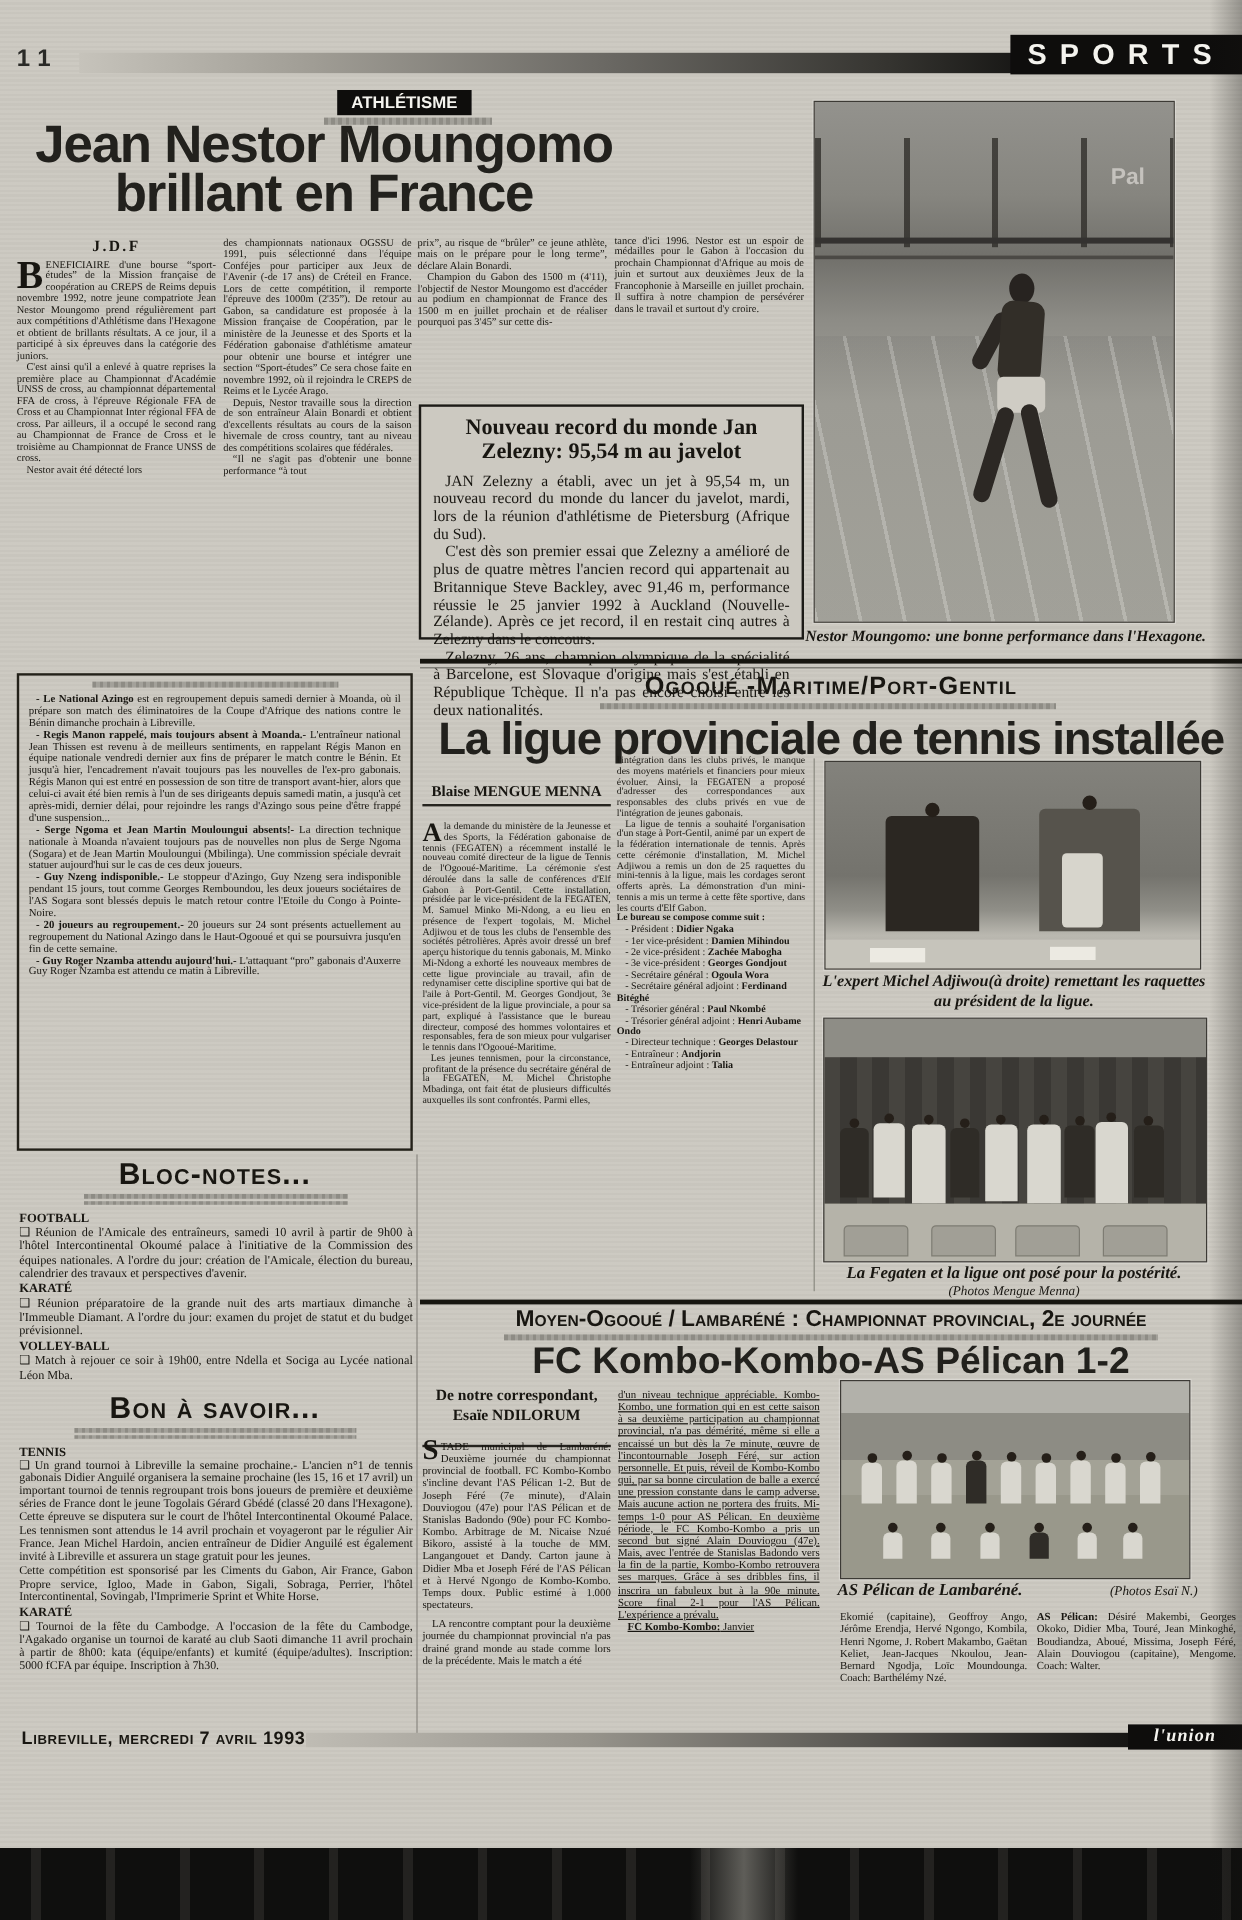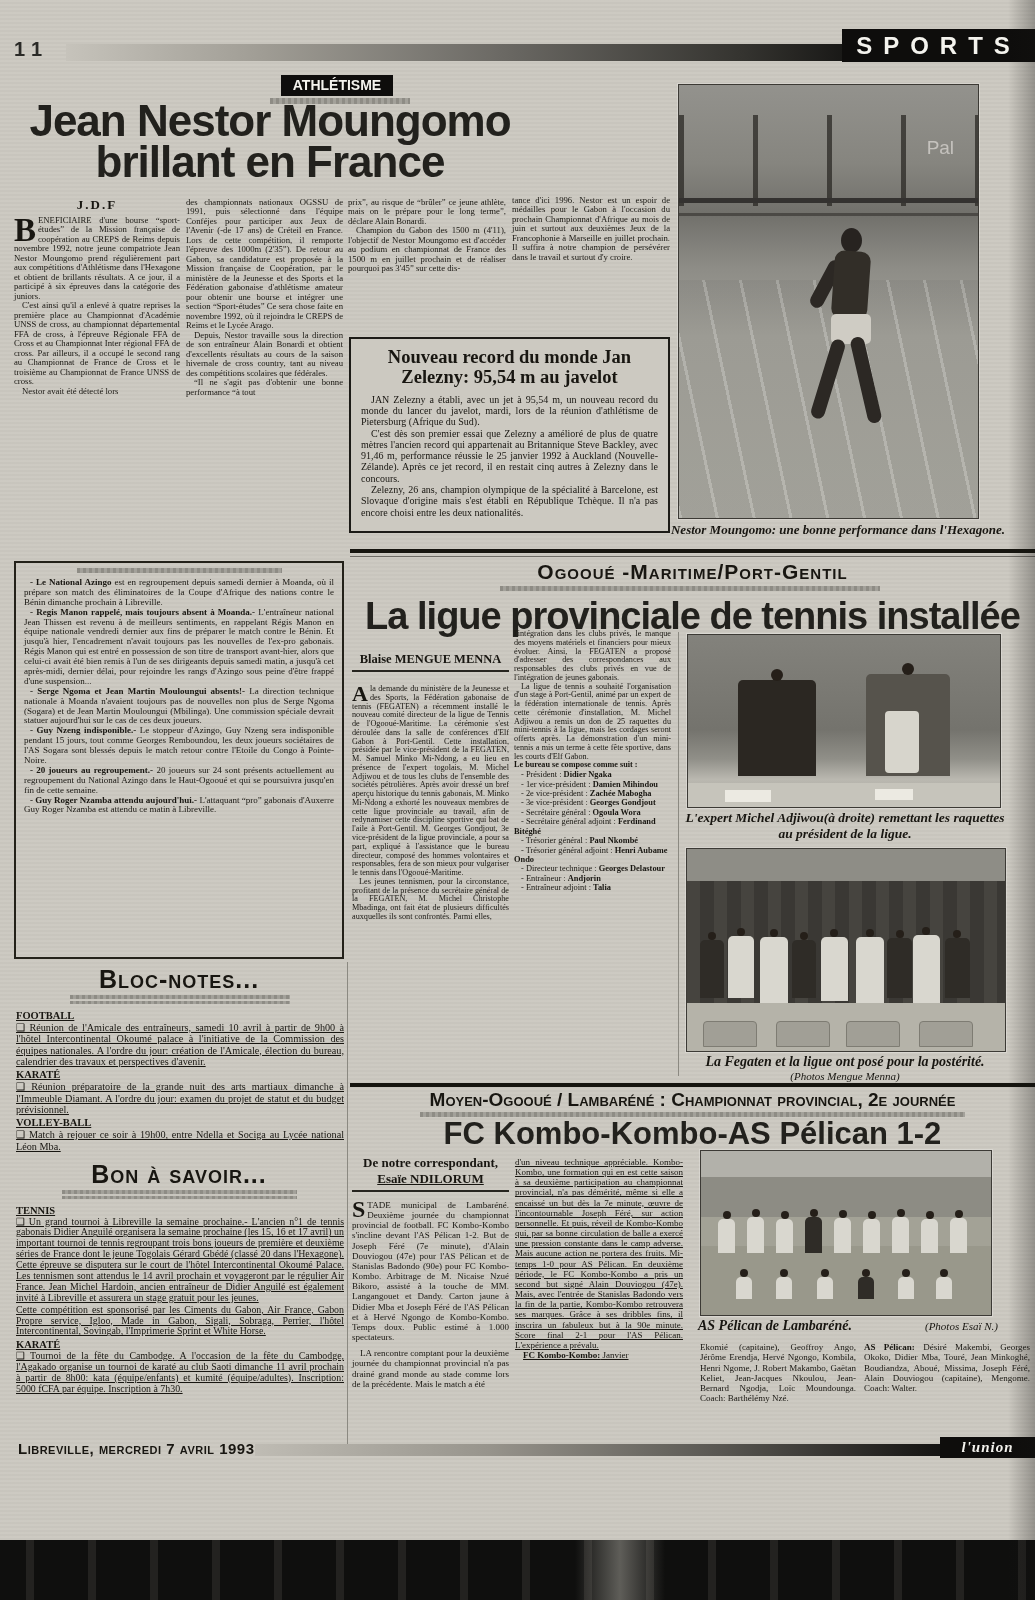--- a/index.html
+++ b/index.html
@@ -16,21 +16,21 @@
   .b { font-weight:bold; }
   .it { font-style:italic; }
 
   
   .bt { font-size:8.7px; line-height:1.09; text-align:justify; }
   .bt p { margin:0; text-indent:8px; }
   .bt p.fi { text-indent:0; }
   .bt-sm { font-size:8.2px; line-height:1.07; text-align:justify; }
   .bt-sm p { margin:0; text-indent:7px; }
   .bt-sm p.fi { text-indent:0; }
-  .lbt { font-size:10.2px; line-height:1.12; text-align:justify;text-decoration:underline; }
+  .lbt { font-size:10.2px; line-height:1.12; text-align:justify; }
   .lbt p { margin:0 0 1px; }
   .lbt h4 { margin:2px 0 0; font-size:10.5px; }
 
   .dc  { float:left; font-weight:bold; font-size:33px; line-height:26px; padding:1px 2px 0 0; }
   .dc2 { float:left; font-weight:bold; font-size:22px; line-height:17px; padding:0 2px 0 0; }
 
   .gbar { background:repeating-linear-gradient(90deg,#8e8c85 0 3px,#a3a19a 3px 6px); }
   .blackbox { background:#0e0d0c; color:#f4f3ee; }
   .rule { background:#16150f; }
 
@@ -89,36 +89,36 @@
     <p class="fi">prix”, au risque de “brûler” ce jeune athlète, mais on le prépare pour le long terme”, déclare Alain Bonardi.</p>
     <p>Champion du Gabon des 1500 m (4'11), l'objectif de Nestor Moungomo est d'accéder au podium en championnat de France des 1500 m en juillet prochain et de réaliser pourquoi pas 3'45” sur cette dis-</p>
   </div>
 
   <div class="abs bt" style="left:512px; top:196px; width:158px;">
     <p class="fi">tance d'ici 1996. Nestor est un espoir de médailles pour le Gabon à l'occasion du prochain Championnat d'Afrique au mois de juin et surtout aux deuxièmes Jeux de la Francophonie à Marseille en juillet prochain. Il suffira à notre champion de persévérer dans le travail et surtout d'y croire.</p>
   </div>
 
   <div class="abs" style="left:349px; top:337px; width:321px; height:196px; border:2px solid #1c1b17; padding:6px 10px; box-sizing:border-box; background:#ccc9c1;">
     <div class="b center" style="font-size:18.5px; line-height:1.1; margin:2px 0 6px;">Nouveau record du monde Jan Zelezny: 95,54 m au javelot</div>
-    <div class="bt" style="font-size:10px; line-height:1.13;">
+    <div class="bt" style="font-size:13px; line-height:1.13;">
       <p class="fi" style="text-indent:10px;">JAN Zelezny a établi, avec un jet à 95,54 m, un nouveau record du monde du lancer du javelot, mardi, lors de la réunion d'athlétisme de Pietersburg (Afrique du Sud).</p>
       <p style="text-indent:10px;">C'est dès son premier essai que Zelezny a amélioré de plus de quatre mètres l'ancien record qui appartenait au Britannique Steve Backley, avec 91,46 m, performance réussie le 25 janvier 1992 à Auckland (Nouvelle-Zélande). Après ce jet record, il en restait cinq autres à Zelezny dans le concours.</p>
       <p style="text-indent:10px;">Zelezny, 26 ans, champion olympique de la spécialité à Barcelone, est Slovaque d'origine mais s'est établi en République Tchèque. Il n'a pas encore choisi entre les deux nationalités.</p>
     </div>
   </div>
 
   <div class="abs photo" style="left:678px; top:84px; width:299px; height:433px;
               background:linear-gradient(180deg,#93928d 0%,#86857f 18%,#71706b 30%,#8d8c86 42%,#a2a19a 58%,#a8a79f 100%);">
     <div class="ph-el" style="left:0; right:0; top:7%; height:21%;
                 background:repeating-linear-gradient(90deg, rgba(42,40,36,.75) 0 5px, rgba(0,0,0,0) 5px 74px);"></div>
     <div class="ph-el" style="left:0; right:0; top:26%; height:5px; background:#343230;"></div>
     <div class="ph-el" style="left:0; right:0; top:29.5%; height:3px; background:#4b4945;"></div>
     <div class="ph-el" style="left:0; right:0; bottom:0; height:55%;
                 background:repeating-linear-gradient(78deg, rgba(255,255,255,.17) 0 3px, rgba(0,0,0,.04) 3px 36px);"></div>
-    <div class="ph-el sans" style="right:8%; top:12%; font-size:19px; color:rgba(245,243,238,.55); font-weight:normal;">Pal</div>
+    <div class="ph-el sans" style="right:8%; top:12%; font-size:19px; color:rgba(245,243,238,.55); font-weight:bold;">Pal</div>
     <div class="ph-el" style="left:44%; top:33%; width:90px; height:250px;">
       <div class="ph-el" style="left:30px; top:0; width:21px; height:25px; border-radius:50%; background:#272320;"></div>
       <div class="ph-el" style="left:8px; top:30px; width:14px; height:52px; background:#2c2824; border-radius:7px; transform:rotate(28deg);"></div>
       <div class="ph-el" style="left:22px; top:23px; width:36px; height:68px; background:#322e28; border-radius:10px; transform:rotate(4deg);"></div>
       <div class="ph-el" style="left:20px; top:86px; width:40px; height:30px; background:#cfccc4; border-radius:5px;"></div>
       <div class="ph-el" style="left:10px; top:110px; width:14px; height:82px; background:#2c2824; border-radius:7px; transform:rotate(17deg);"></div>
       <div class="ph-el" style="left:48px; top:108px; width:14px; height:88px; background:#2c2824; border-radius:7px; transform:rotate(-13deg);"></div>
     </div>
   </div>
   <div class="abs caption" style="left:668px; top:523px; width:340px; font-size:13px;">Nestor Moungomo: une bonne performance dans l'Hexagone.</div>
@@ -236,21 +236,21 @@
   <div class="abs it center" style="left:680px; top:1070px; width:330px; font-size:11px;">(Photos Mengue Menna)</div>
 
   <div class="abs rule" style="left:350px; top:1083px; width:685px; height:4px;"></div>
   <div class="abs sans b sc center" style="left:350px; top:1089px; width:685px; font-size:19px; letter-spacing:0;">Moyen-Ogooué / Lambaréné : Championnat provincial, 2e journée</div>
   <div class="abs gbar" style="left:420px; top:1112px; width:545px; height:5px;"></div>
 
   <h2 class="abs sans b center" style="left:350px; top:1118px; width:685px; margin:0; font-size:31px; line-height:1; color:#22211d;">FC Kombo-Kombo-AS Pélican 1-2</h2>
 
   <div class="abs b center" style="left:352px; top:1155px; width:157px; font-size:13px; line-height:1.25;">
     <div>De notre correspondant,</div>
-    <div style="border-bottom:2px solid #26241f; padding-bottom:2px;text-decoration:underline;">Esaïe NDILORUM</div>
+    <div style="border-bottom:2px solid #26241f; padding-bottom:16px;">Esaïe NDILORUM</div>
   </div>
 
   <div class="abs bt" style="left:352px; top:1200px; width:157px; font-size:9px; line-height:1.13;">
     <p class="fi"><span class="dc2" style="font-size:24px; line-height:19px;">S</span><span>TADE municipal de Lambaréné. Deuxième journée du championnat provincial de football. FC Kombo-Kombo s'incline devant l'AS Pélican 1-2. But de Joseph Féré (7e minute), d'Alain Douviogou (47e) pour l'AS Pélican et de Stanislas Badondo (90e) pour FC Kombo-Kombo. Arbitrage de M. Nicaise Nzué Bikoro, assisté à la touche de MM. Langangouet et Dandy. Carton jaune à Didier Mba et Joseph Féré de l'AS Pélican et à Hervé Ngongo de Kombo-Kombo. Temps doux. Public estimé à 1.000 spectateurs.</span></p>
     <p style="margin-top:6px;">LA rencontre comptant pour la deuxième journée du championnat provincial n'a pas drainé grand monde au stade comme lors de la précédente. Mais le match a été</p>
   </div>
 
   <div class="abs bt" style="left:515px; top:1157px; width:168px; font-size:9px; line-height:1.13;text-decoration:underline;">
     <p class="fi">d'un niveau technique appréciable. Kombo-Kombo, une formation qui en est cette saison à sa deuxième participation au championnat provincial, n'a pas démérité, même si elle a encaissé un but dès la 7e minute, œuvre de l'incontournable Joseph Féré, sur action personnelle. Et puis, réveil de Kombo-Kombo qui, par sa bonne circulation de balle a exercé une pression constante dans le camp adverse. Mais aucune action ne portera des fruits. Mi-temps 1-0 pour AS Pélican. En deuxième période, le FC Kombo-Kombo a pris un second but signé Alain Douviogou (47e). Mais, avec l'entrée de Stanislas Badondo vers la fin de la partie, Kombo-Kombo retrouvera ses marques. Grâce à ses dribbles fins, il inscrira un fabuleux but à la 90e minute. Score final 2-1 pour l'AS Pélican. L'expérience a prévalu.</p>
     <p><span class="b">FC Kombo-Kombo:</span><span> Janvier</span></p>

